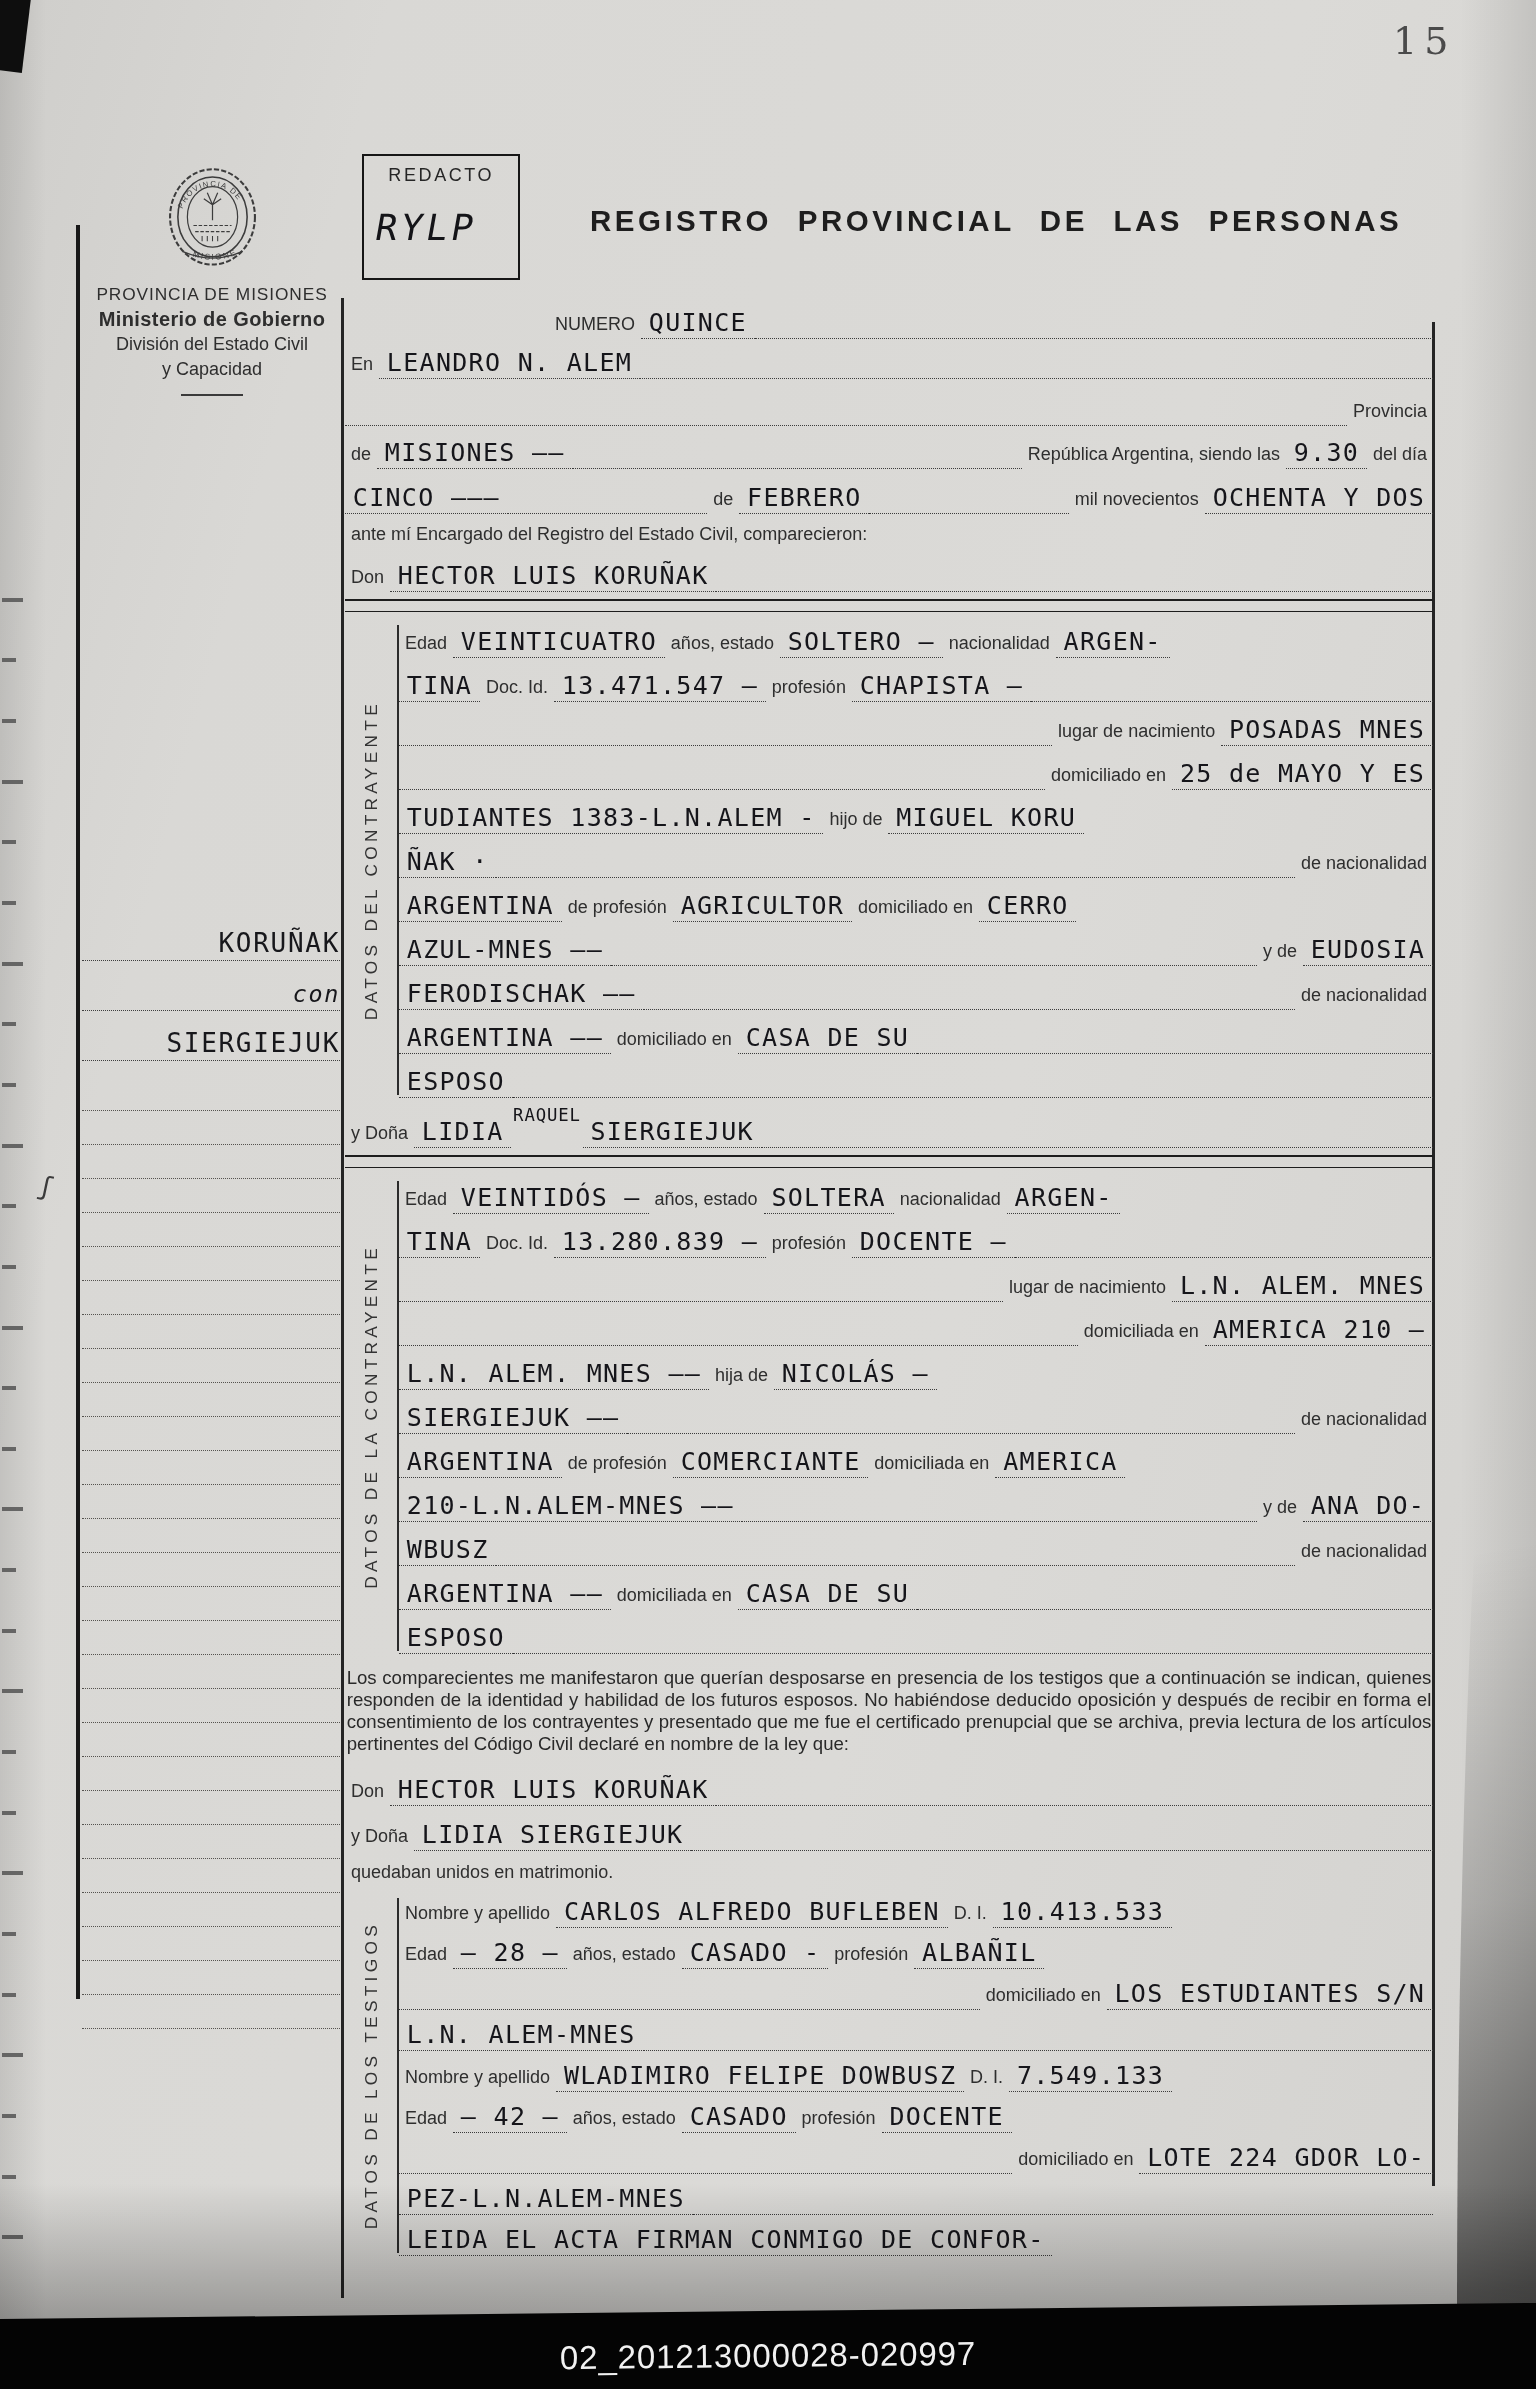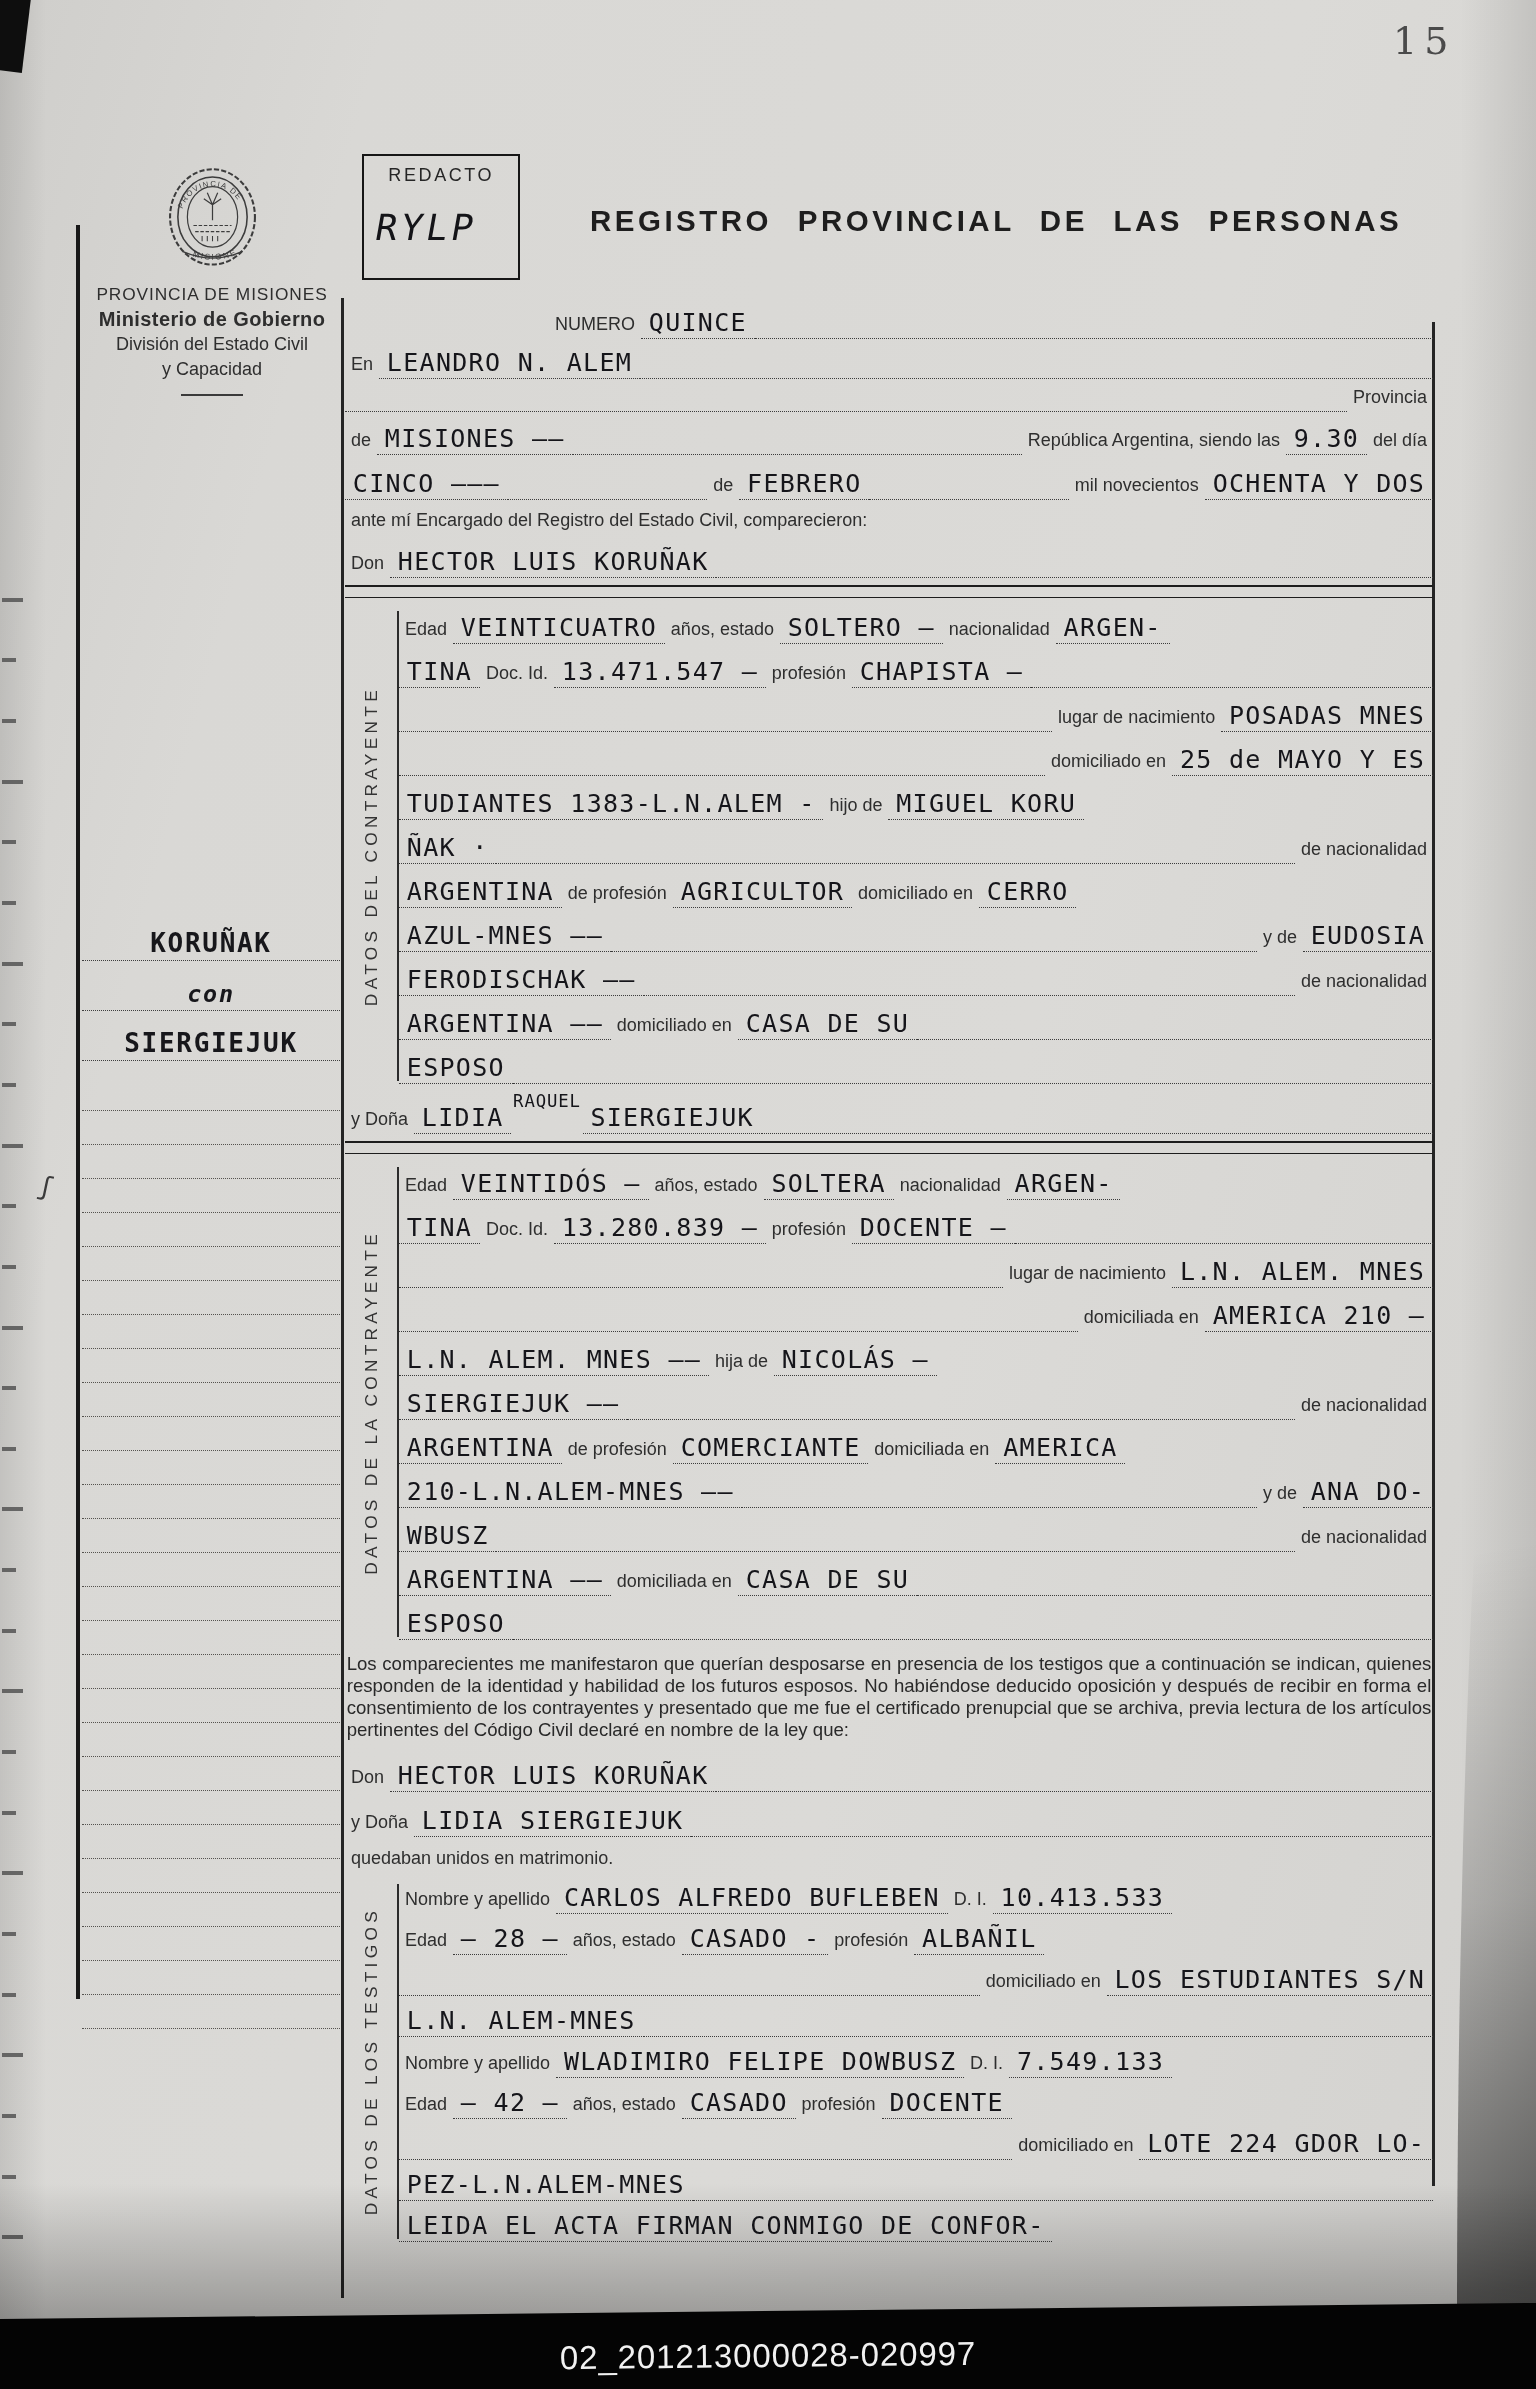--- a/index.html
+++ b/index.html
@@ -25,21 +25,21 @@
                transform:rotate(-0.6deg);text-align:center;}
   .footer-code{display:inline-block;margin-top:26px;color:#f1f1f1;font-size:33px;letter-spacing:0.9px;}
   
   .letterhead{position:absolute;left:82px;top:163px;width:260px;text-align:center;color:#2e2e2e;}
   .letterhead .lh1{font-size:17.3px;letter-spacing:0.9px;margin-top:5.2px;}
   .letterhead .lh2{font-size:20px;font-weight:bold;letter-spacing:0.4px;margin-top:2.6px;}
   .letterhead .lh3,.letterhead .lh4{font-size:18px;margin-top:3.5px;}
   .letterhead hr{width:62px;border:none;border-top:2.2px solid #3a3a3a;margin:14px auto 0;}
   
   .margin-note{position:absolute;left:82px;top:911px;width:258px;}
-  .margin-note .mrow{height:49px;border-bottom:1.7px dotted #3e3e3e;display:flex;align-items:flex-end;justify-content:center;font-weight:bold;}
+  .margin-note .mrow{height:49px;border-bottom:1.7px dotted #3e3e3e;display:flex;align-items:flex-end;justify-content:flex-end;}
   .margin-note .mtext{font-family:"DejaVu Sans Mono",monospace;font-size:26px;letter-spacing:1.7px;color:#17171b;padding-bottom:1.7px;}
   .margin-note .mrow:nth-child(2) .mtext{font-size:23.4px;font-style:italic;}
   .margin-lines{position:absolute;left:82px;top:1077px;width:258px;}
   .mline{height:33px;border-bottom:1.7px dotted #55534f;}
   .squiggle{position:absolute;left:38px;top:1171px;font-family:"DejaVu Sans Mono",monospace;
             font-size:26px;color:#3b3b3b;transform:rotate(12deg);}
   
   .form{position:absolute;left:345px;top:154px;width:1088px;}
   .top-row{display:flex;height:149px;gap:39px;}
   .stamp-box{width:158px;height:126px;margin-left:17.3px;border:2.6px solid #161616;box-sizing:border-box;
@@ -189,21 +189,21 @@
         <div class="row" style="height: 40px; padding-left: 204px;">
           <span class="pl">NUMERO</span>
           <span class="hw">QUINCE</span>
           <span class="fl"></span>
         </div>
         <div class="row" style="height: 40px;">
           <span class="pl">En</span>
           <span class="hw">LEANDRO N. ALEM</span>
           <span class="fl"></span>
         </div>
-        <div class="row" style="height: 33px;">
+        <div class="row" style="height: 33px; margin-top: 14px;">
           <span class="fl"></span>
           <span class="pl">Provincia</span>
         </div>
         <div class="row" style="height: 43px;">
           <span class="pl">de</span>
           <span class="hw">MISIONES ——</span>
           <span class="fl"></span>
           <span class="pl">República Argentina, siendo las</span>
           <span class="hw">9.30</span>
           <span class="pl">del día</span>

